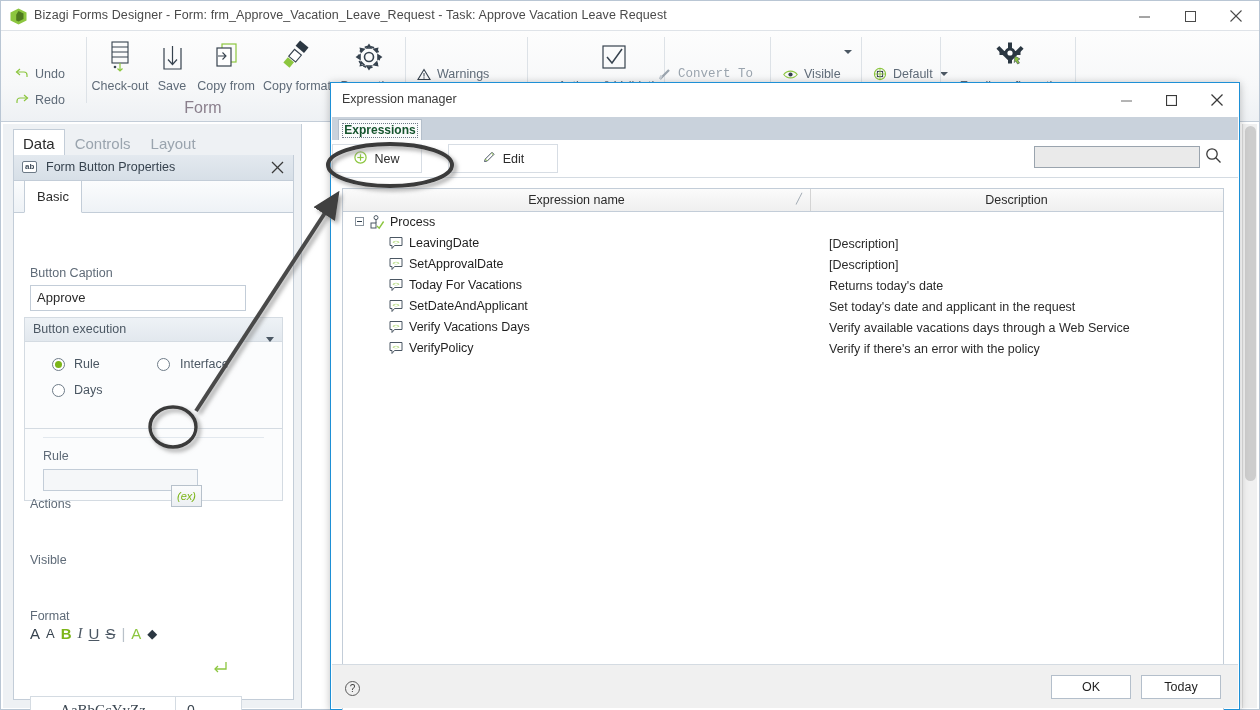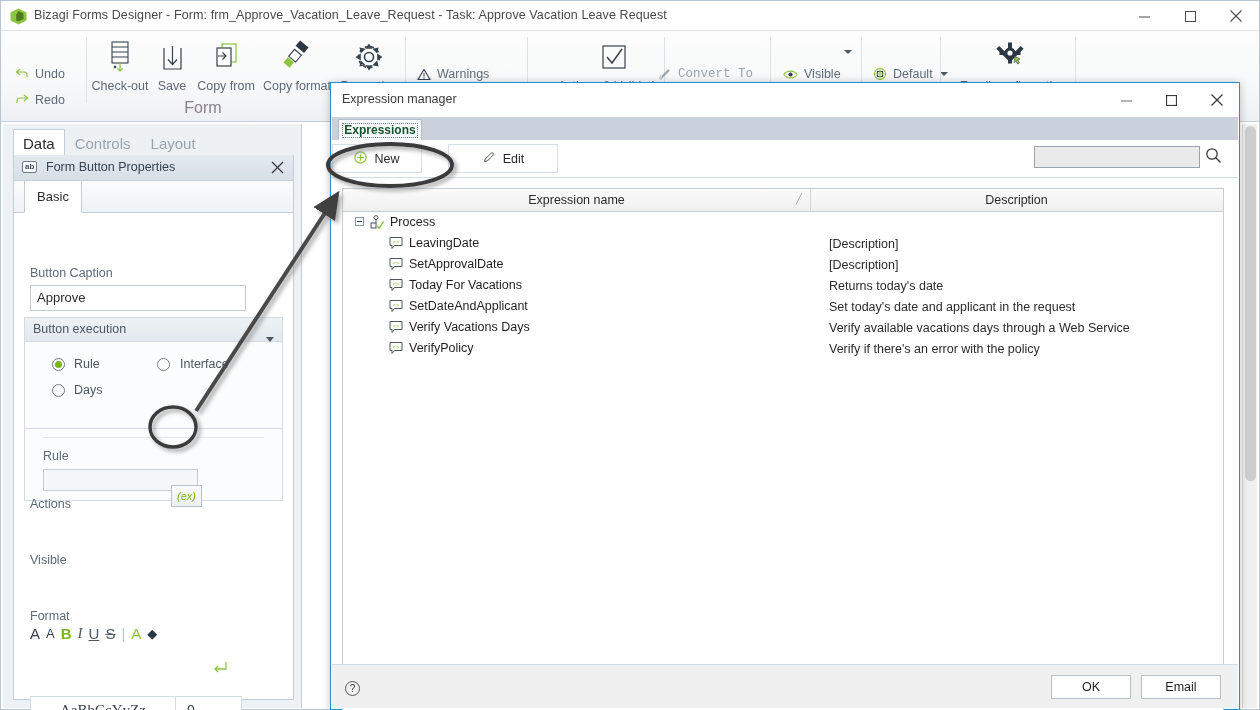--- a/index.html
+++ b/index.html
@@ -770,21 +770,21 @@
         </div>
         <div class="desccell">Verify if there's an error with the policy</div>
       </div>
 
     </div>
   </div>
 
   <div class="dlg-footer">
     <div class="help-icon">?</div>
     <div class="dlg-action" style="right:107px;">OK</div>
-    <div class="dlg-action" style="right:17px;">Email</div>
+    <div class="dlg-action" style="right:17px;">Today</div>
   </div>
 
 </div>
 
 <svg class="anno">
   <defs>
     <filter id="dropsh" x="-50%" y="-50%" width="200%" height="200%">
       <feDropShadow dx="3" dy="3" stdDeviation="2.2" flood-color="#888" flood-opacity="0.75"></feDropShadow>
     </filter>
     <marker id="arrowhead" markerWidth="7" markerHeight="7" refX="5.4" refY="3.2" orient="auto">

